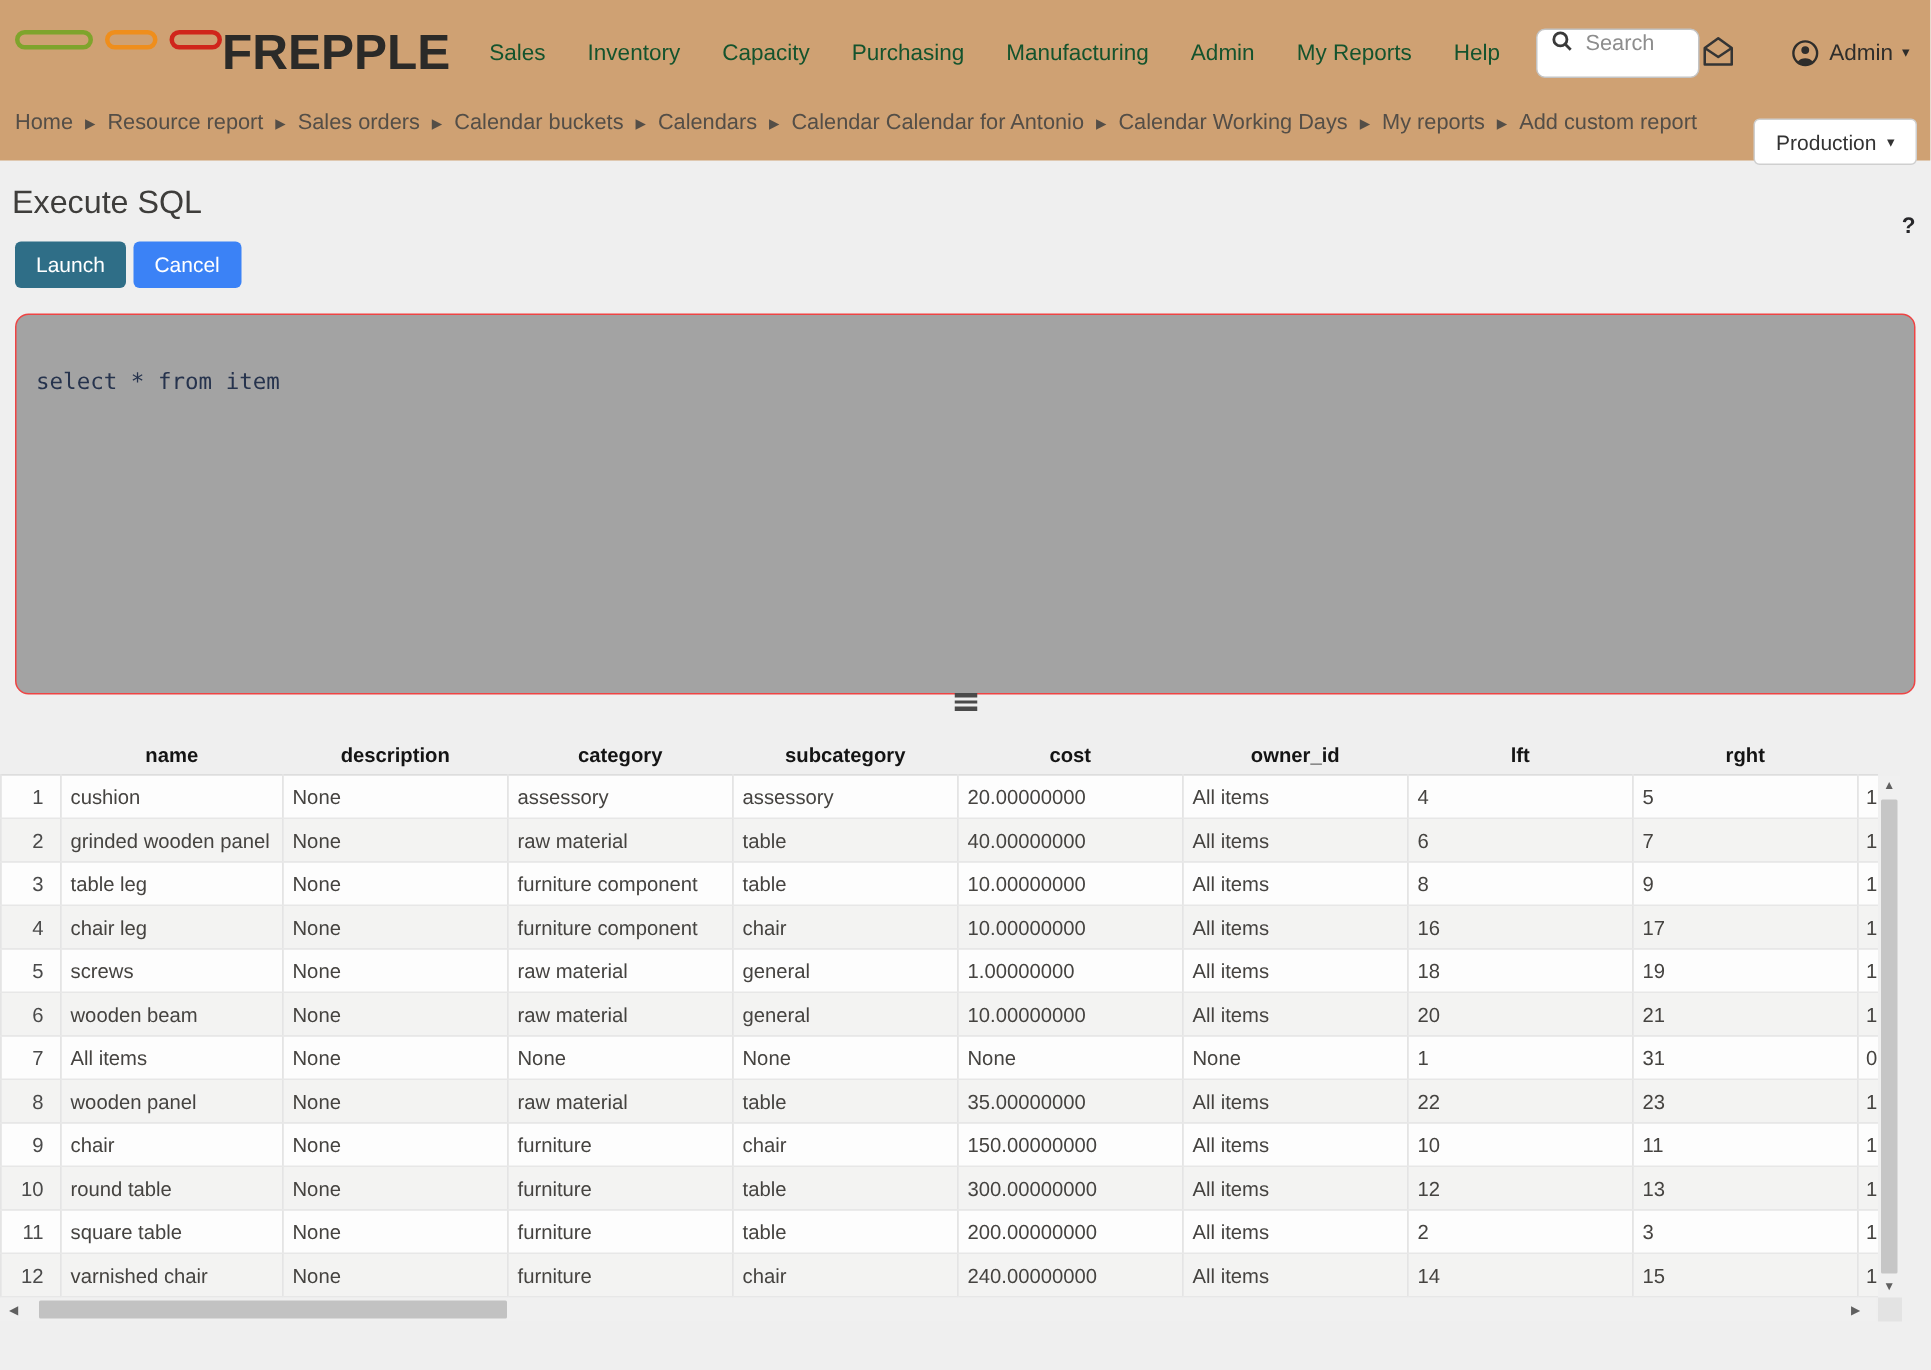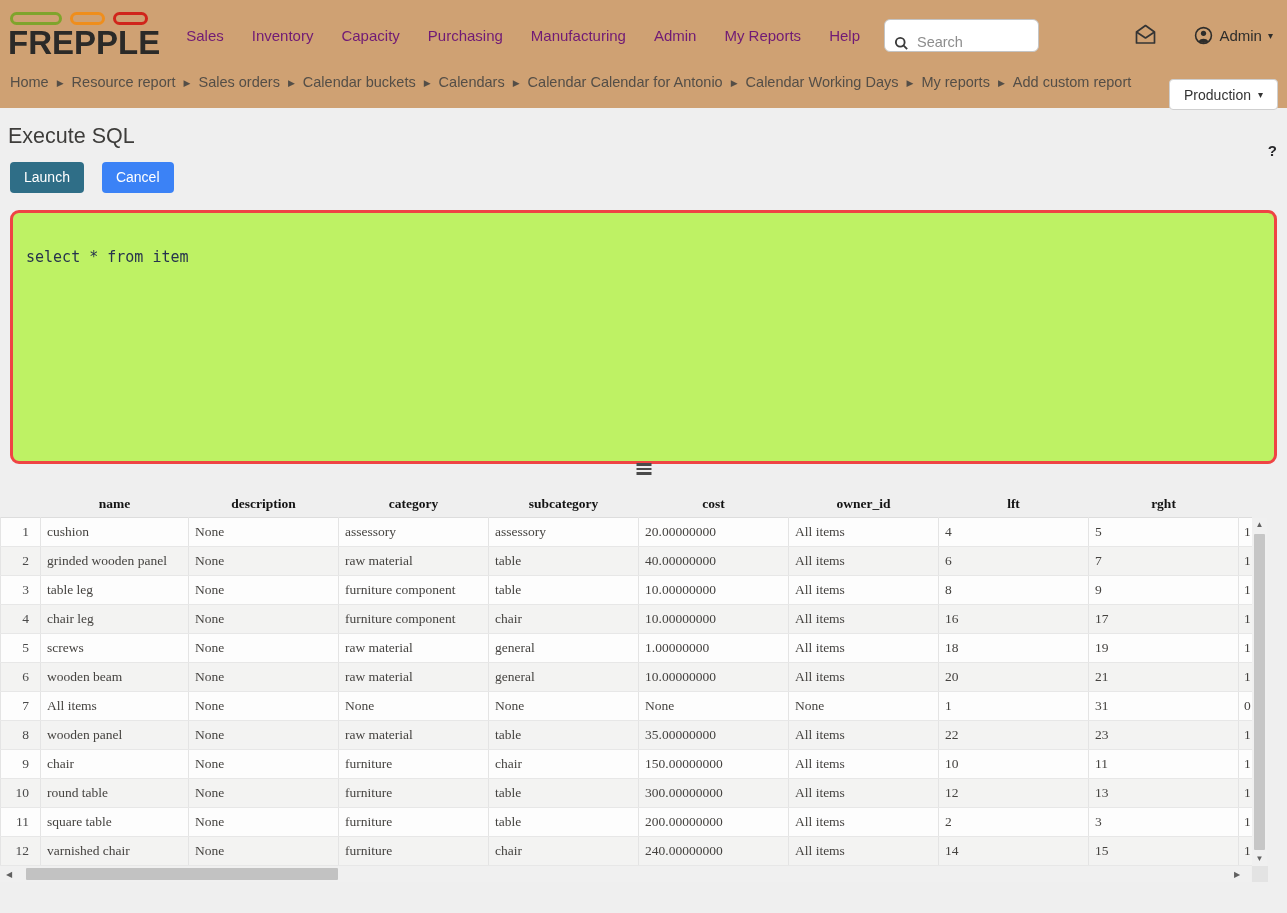--- a/index.html
+++ b/index.html
@@ -9,34 +9,34 @@
     font-family:"Liberation Sans", sans-serif;
     background:#efefef;
     overflow:hidden;
     position:relative;
   }
 
   
   .topbar { background:#cfa173; position:relative; }
   .nav-row { display:flex; align-items:center; height:70px; padding:0 14px 0 8px; }
 
-  .logo { display:flex; flex-direction:column; margin-right:26px; cursor:pointer; }
+  .logo { display:flex; flex-direction:row; margin-right:26px; cursor:pointer; }
   .logo-pills { display:flex; gap:8px; margin:2px 0 1px 2px; }
   .pill { height:13px; border-radius:8px; border:3.5px solid; background:transparent; }
   .pill.green { width:52px; border-color:#7fa42c; }
   .pill.orange{ width:35px; border-color:#ef8e1c; }
   .pill.red   { width:35px; border-color:#d0251b; }
   .logo-text { font-size:33px; font-weight:700; letter-spacing:0px; color:#2b2a28; line-height:34px; }
 
   .main-nav { display:flex; align-items:center; gap:28px; font-size:15px; color:#33312e; }
-  .main-nav a { color:#701a75; text-decoration:none; cursor:pointer; white-space:nowrap; }
+  .main-nav a { color:#14532d; text-decoration:none; cursor:pointer; white-space:nowrap; }
 
   .searchbox {
     margin-left:24px; width:155px; height:33px; background:#fff; border-radius:6px;
-    display:flex; align-items:flex-end; padding:0 9px; gap:6px; border:1px solid #c4c4c4;
+    display:flex; align-items:flex-start; padding:0 9px; gap:6px; border:1px solid #c4c4c4;
   }
   .searchbox svg { flex:0 0 auto; }
   .searchbox input {
     border:none; outline:none; width:100%; font-size:14.5px; color:#333;
     font-family:"Liberation Sans", sans-serif; background:transparent;
   }
   .searchbox input::placeholder { color:#8d8d8d; }
 
   .top-spacer { flex:1; }
   .envelope { margin-right:36px; cursor:pointer; display:flex; align-items:center; }
@@ -58,46 +58,46 @@
   }
   .scenario-btn .caret { color:#333; }
 
   
   .page-title { margin:16px 0 0 8px; font-size:21.5px; font-weight:400; color:#3e3d3b; }
   .help-link {
     position:absolute; right:10px; top:142px; font-size:15px; font-weight:700;
     color:#27272a; text-decoration:none; cursor:pointer;
   }
 
-  .btn-row { margin:13px 0 0 10px; display:flex; gap:18px; }
+  .btn-row { margin:13px 0 0 10px; display:flex; gap:5px; }
   .btn {
     border:none; border-radius:4px; color:#fff; font-size:14px;
     padding:6px 14px; height:31px; cursor:pointer; font-family:"Liberation Sans", sans-serif;
   }
   .btn.launch { background:#2f6e87; }
   .btn.cancel { background:#3b82f6; }
 
   .editor-wrap { position:relative; margin:17px 10px 0 10px; }
   .sql-editor {
-    height:254px; background:#bef264; border:3px solid #ef4444; border-radius:9px;
+    height:254px; background:#a3a3a3; border:1px solid #ef4444; border-radius:9px;
     padding:35px 14px 0 13px; cursor:text;
   }
   .sql-editor pre {
     margin:0; font-family:"DejaVu Sans Mono", monospace; font-size:15px;
     color:#26334d; line-height:19px;
   }
   .resize-handle {
     position:absolute; left:50%; transform:translateX(-50%); bottom:-13px;
     display:flex; flex-direction:column; gap:2px; padding:2px; cursor:ns-resize;
   }
   .resize-handle i { display:block; width:15px; height:2.4px; background:#4a4a4a; }
 
   
   .grid-zone { position:relative; margin-top:28px; }
-  table.results { border-collapse:collapse; table-layout:fixed; width:1251px;font-family:Liberation Serif, serif; }
+  table.results { border-collapse:collapse; table-layout:fixed; width:1251px; }
   table.results th {
     height:26px; font-size:13.5px; font-weight:700; color:#141414;
     text-align:center; padding:0 4px; white-space:nowrap; overflow:hidden;
   }
   table.results td {
     height:29px; font-size:13.5px; color:#454340; text-align:left;
     padding:0 6px; white-space:nowrap; overflow:hidden;
     border-right:1px solid #e4e4e4; border-bottom:1px solid #e7e7e7;
   }
   table.results tr.odd  td { background:#fdfdfd; }

